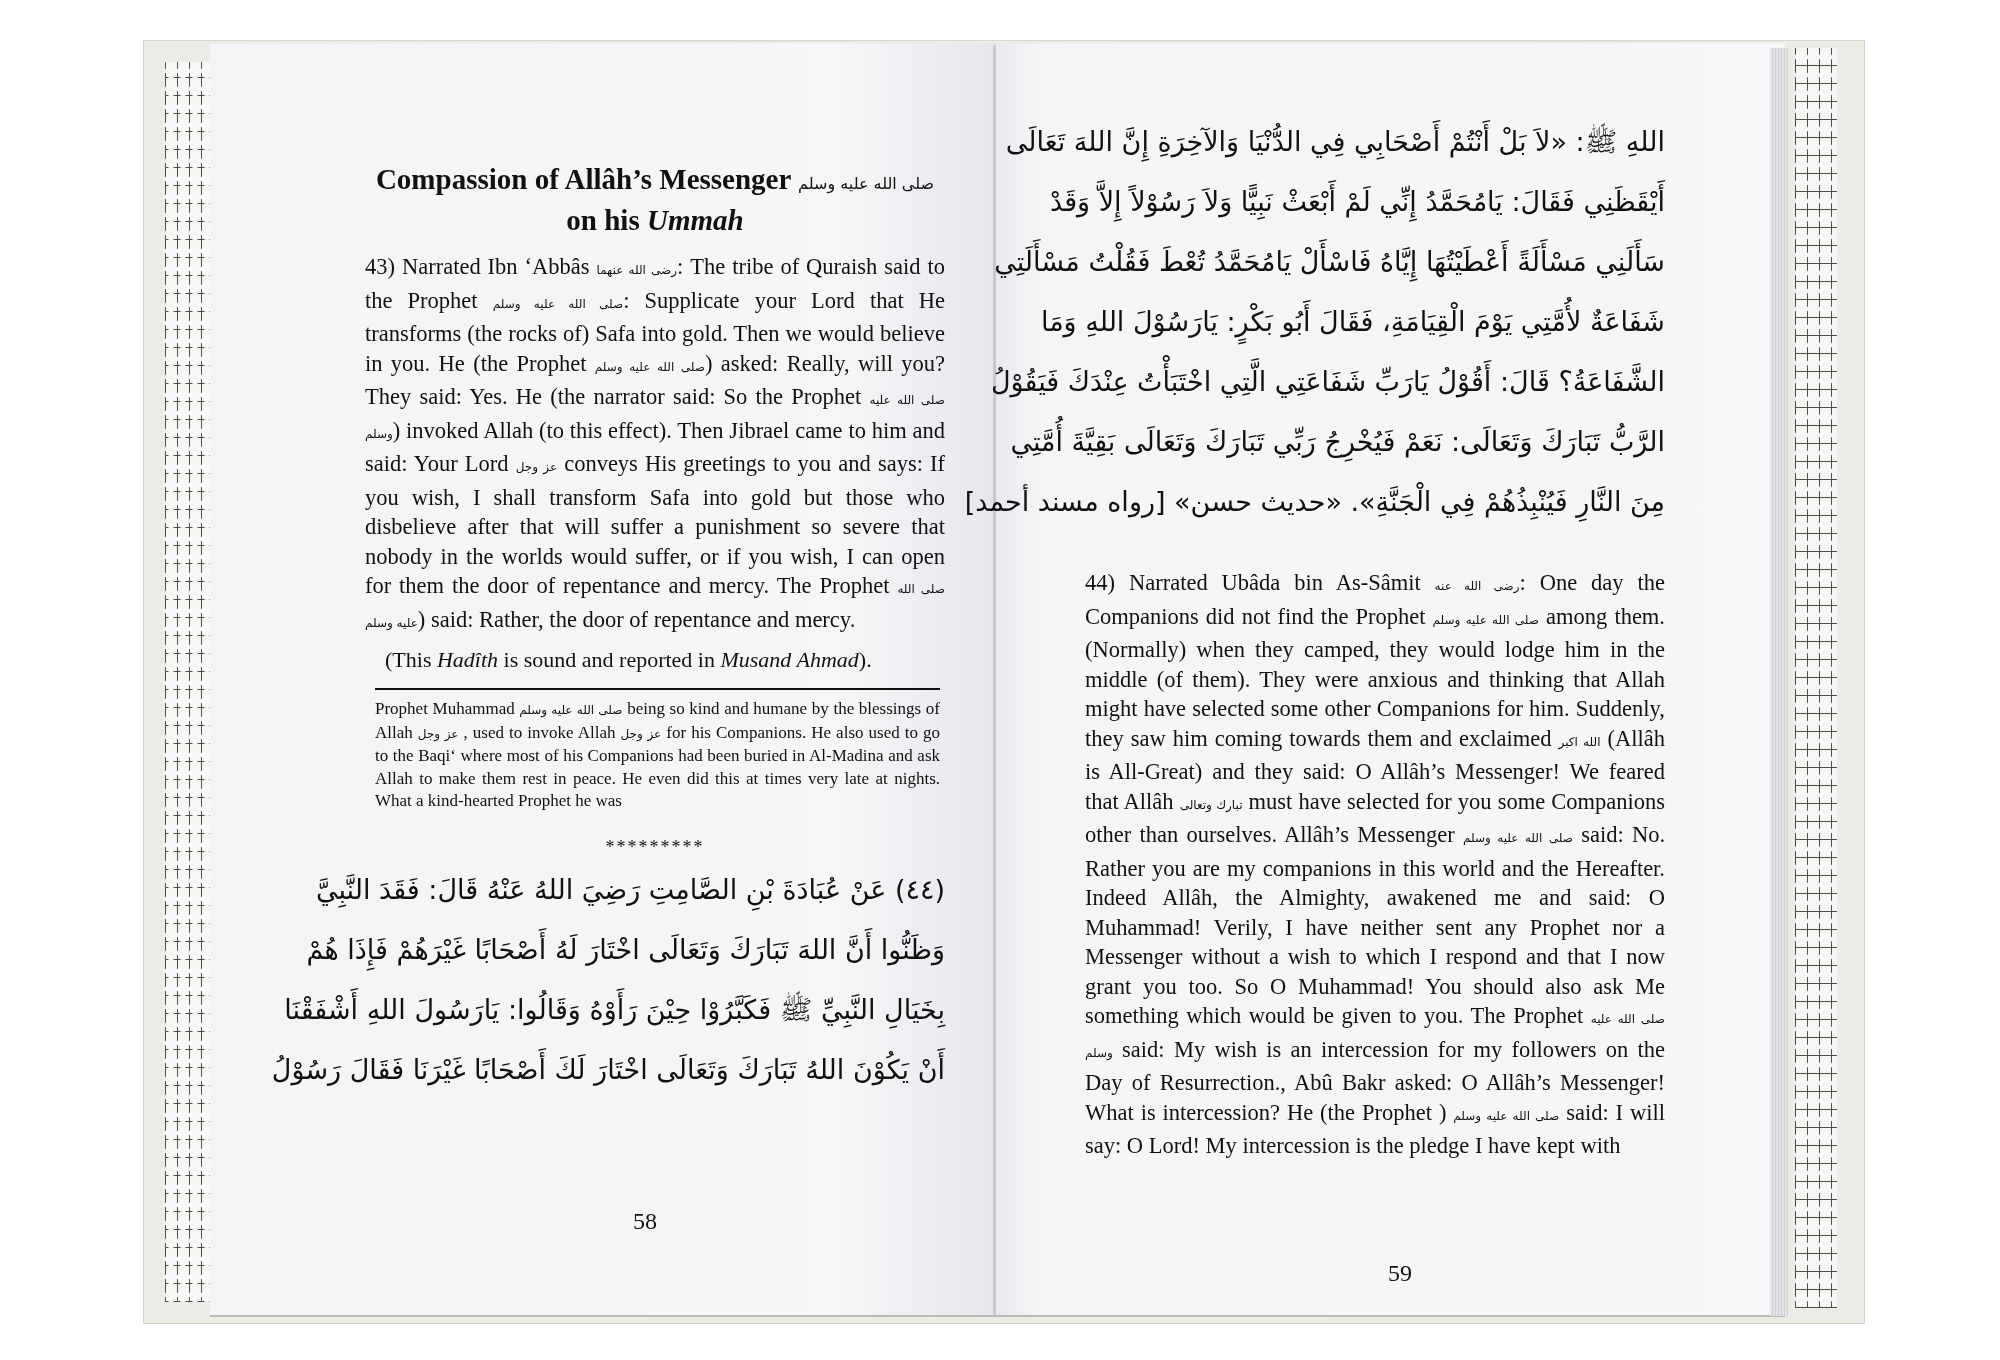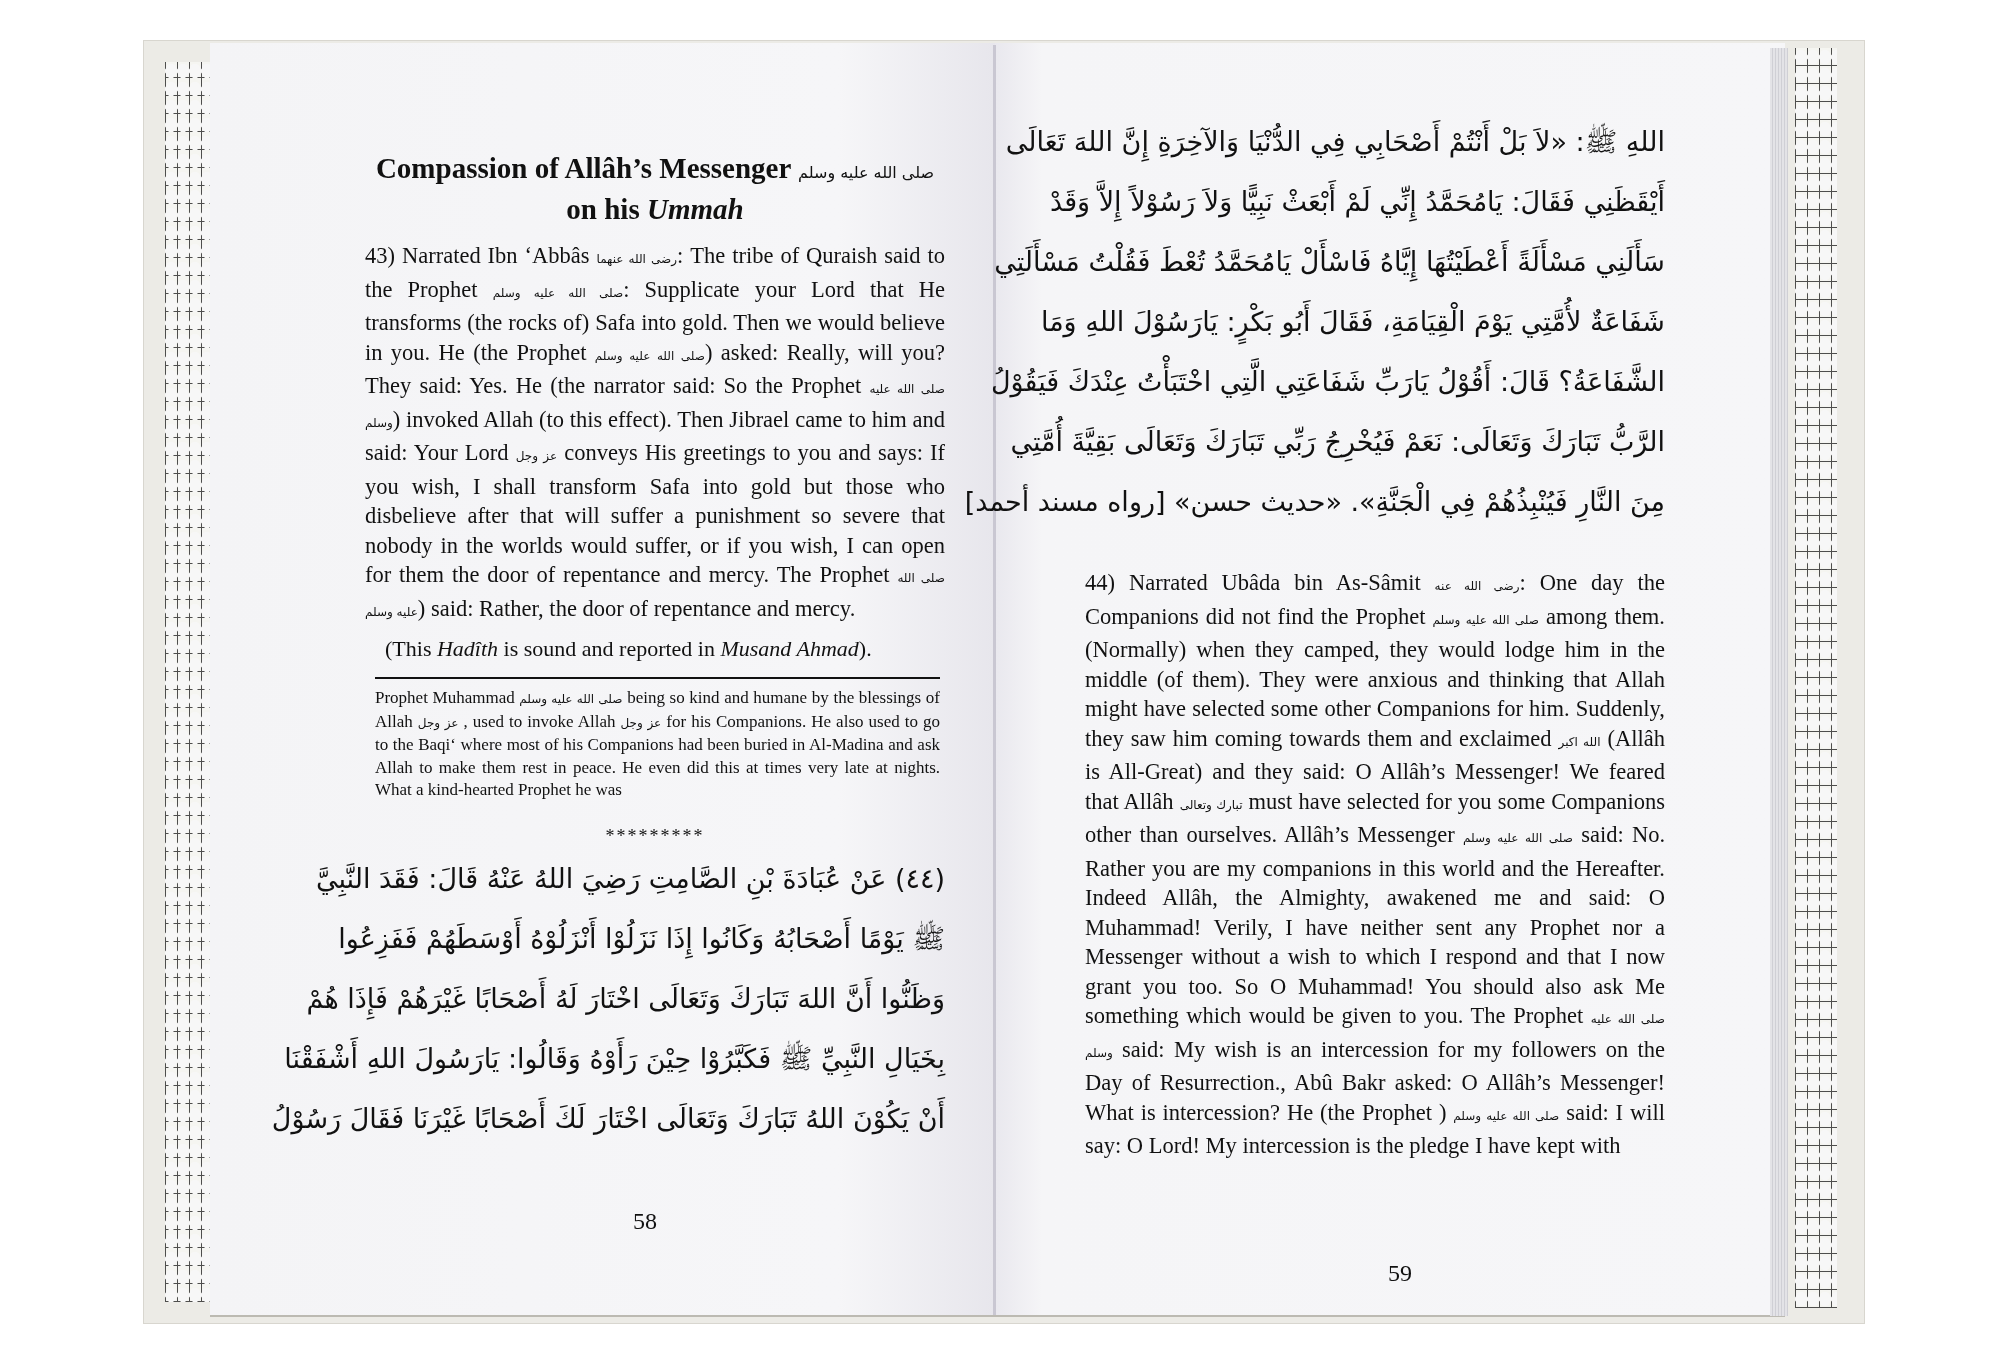--- a/index.html
+++ b/index.html
@@ -37,21 +37,21 @@
     border-bottom:2px solid #bcbab2;
   }
   .spine {
     position:absolute; left:993px; top:45px; width:3px; height:1270px; background:#c9c7d2;
   }
   .page-edges {
     position:absolute; left:1770px; top:48px; width:18px; height:1268px;
     background:repeating-linear-gradient(90deg,#e3e3e7 0 2px,#cfcfd5 2px 3px);
   }
   .content { position:absolute; }
-  .left-content { left:365px; top:150px; width:580px; }
+  .left-content { left:365px; top:161px; width:580px; }
   .right-content { left:1085px; top:112px; width:580px; }
 
   .title {
     font-weight:bold; font-size:29px; text-align:center; line-height:36px; margin:0 0 14px 0;
   }
   .title .ar { font-family:"DejaVu Sans", sans-serif; font-weight:normal; font-size:16px; }
   .title em { font-style:italic; }
   .para {
     font-size:22.5px; line-height:29.5px; text-align:justify; margin:0;
   }
@@ -106,21 +106,20 @@
   <hr class="rule">
 
   <p class="footnote">
     <span>Prophet Muhammad </span><span class="ar-inline">صلى الله عليه وسلم</span><span> being so kind and humane by the blessings of Allah </span><span class="ar-inline">عز وجل</span><span> , used to invoke Allah </span><span class="ar-inline">عز وجل</span><span> for his Companions. He also used to go to the Baqi‘ where most of his Companions had been buried in Al-Madina and ask Allah to make them rest in peace. He even did this at times very late at nights. What a kind-hearted Prophet he was</span>
   </p>
 
   <div class="stars">*********</div>
 
   <div class="arabic-block">
     <span class="line">(٤٤)     عَنْ عُبَادَةَ بْنِ الصَّامِتِ رَضِيَ اللهُ عَنْهُ قَالَ: فَقَدَ النَّبِيَّ</span>
-    <span class="line">ﷺ يَوْمًا أَصْحَابُهُ وَكَانُوا إِذَا نَزَلُوْا أَنْزَلُوْهُ أَوْسَطَهُمْ فَفَزِعُوا</span>
     <span class="line">وَظَنُّوا أَنَّ اللهَ تَبَارَكَ وَتَعَالَى اخْتَارَ لَهُ أَصْحَابًا غَيْرَهُمْ فَإِذَا هُمْ</span>
     <span class="line">بِخَيَالِ النَّبِيِّ ﷺ فَكَبَّرُوْا حِيْنَ رَأَوْهُ وَقَالُوا: يَارَسُولَ اللهِ أَشْفَقْنَا</span>
     <span class="line">أَنْ يَكُوْنَ اللهُ تَبَارَكَ وَتَعَالَى اخْتَارَ لَكَ أَصْحَابًا غَيْرَنَا فَقَالَ رَسُوْلُ</span>
   </div>
 </div>
 <div class="page-num pn-left">58</div>
 
 <div class="content right-content">
   <div class="arabic-block">
     <span class="line">اللهِ ﷺ: «لاَ بَلْ أَنْتُمْ أَصْحَابِي فِي الدُّنْيَا وَالآخِرَةِ إِنَّ اللهَ تَعَالَى</span>

